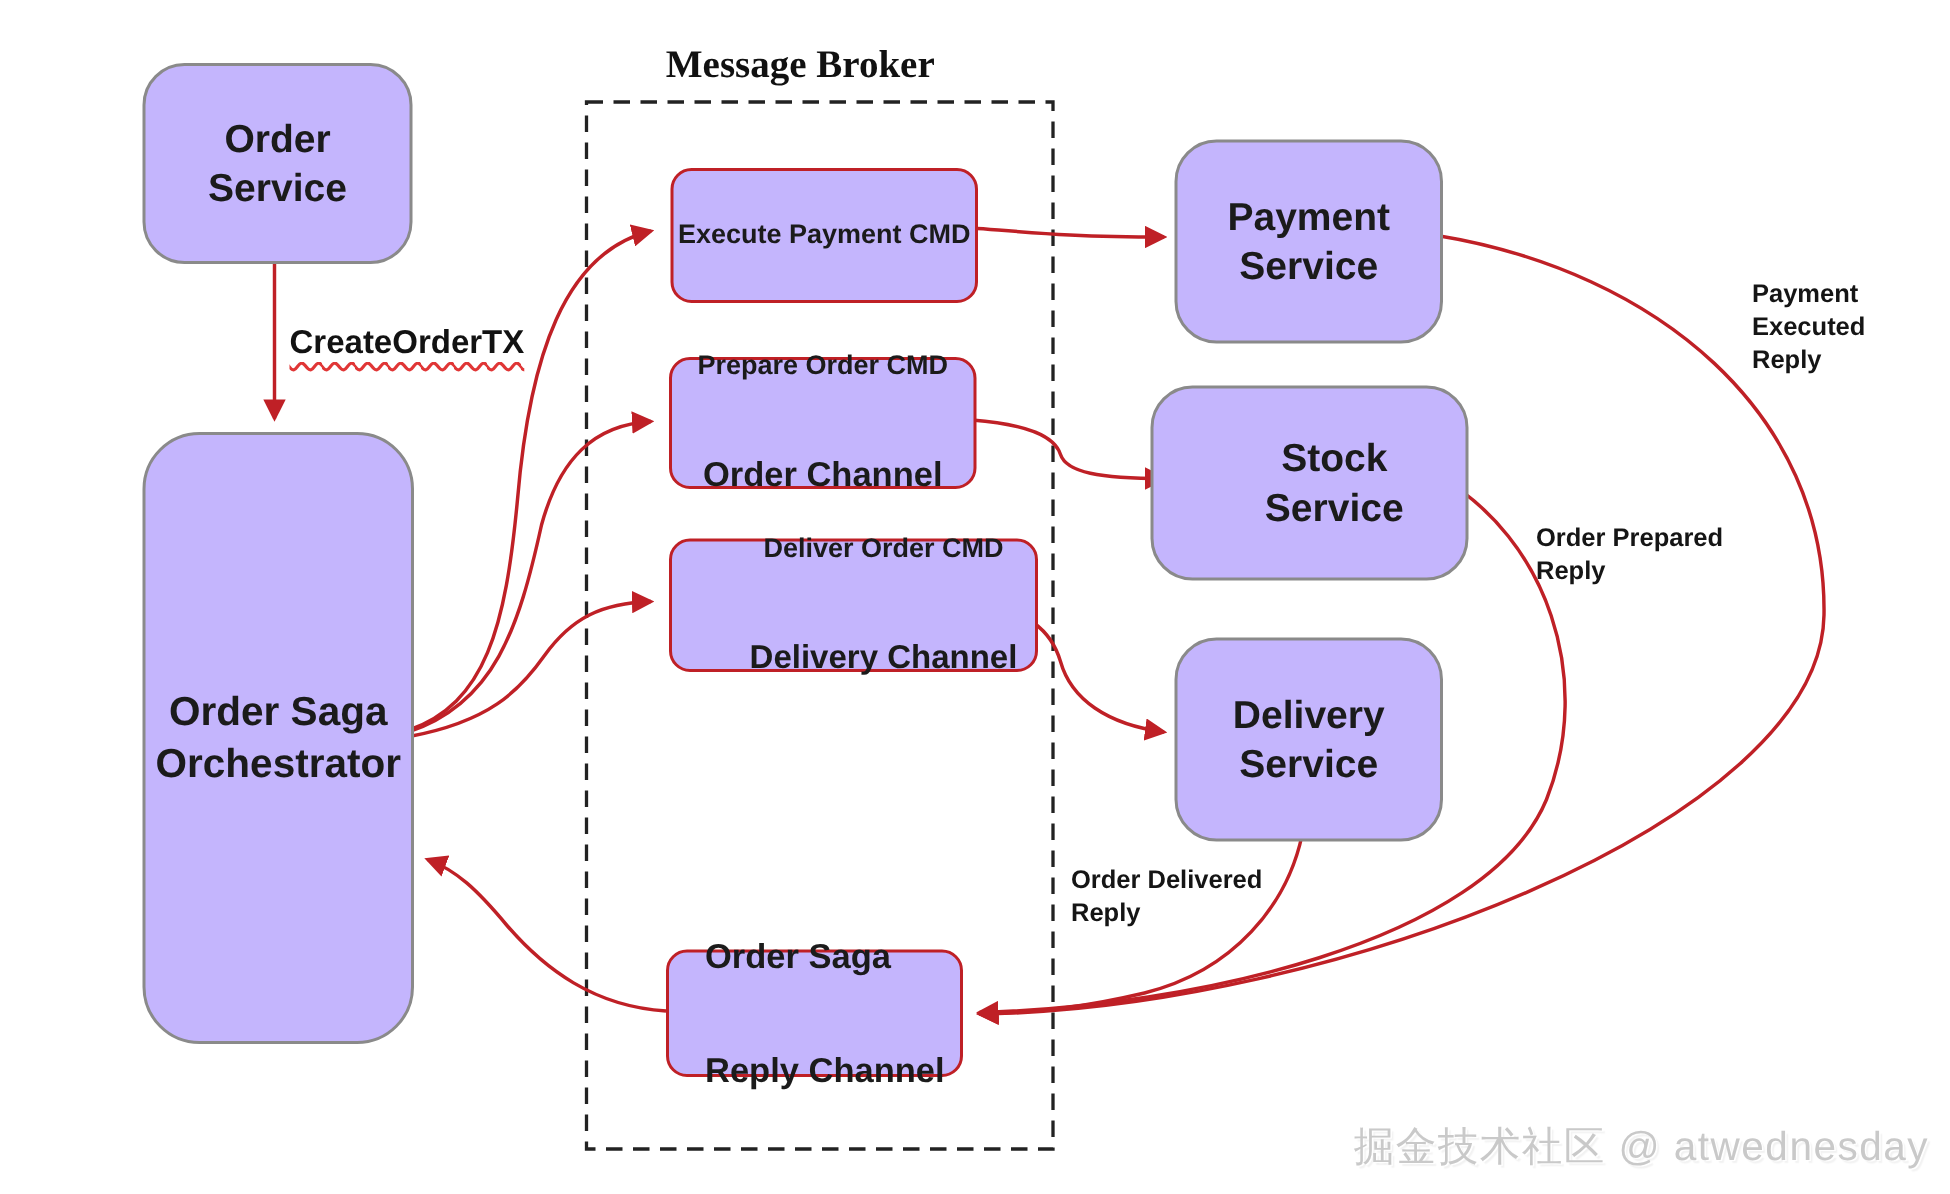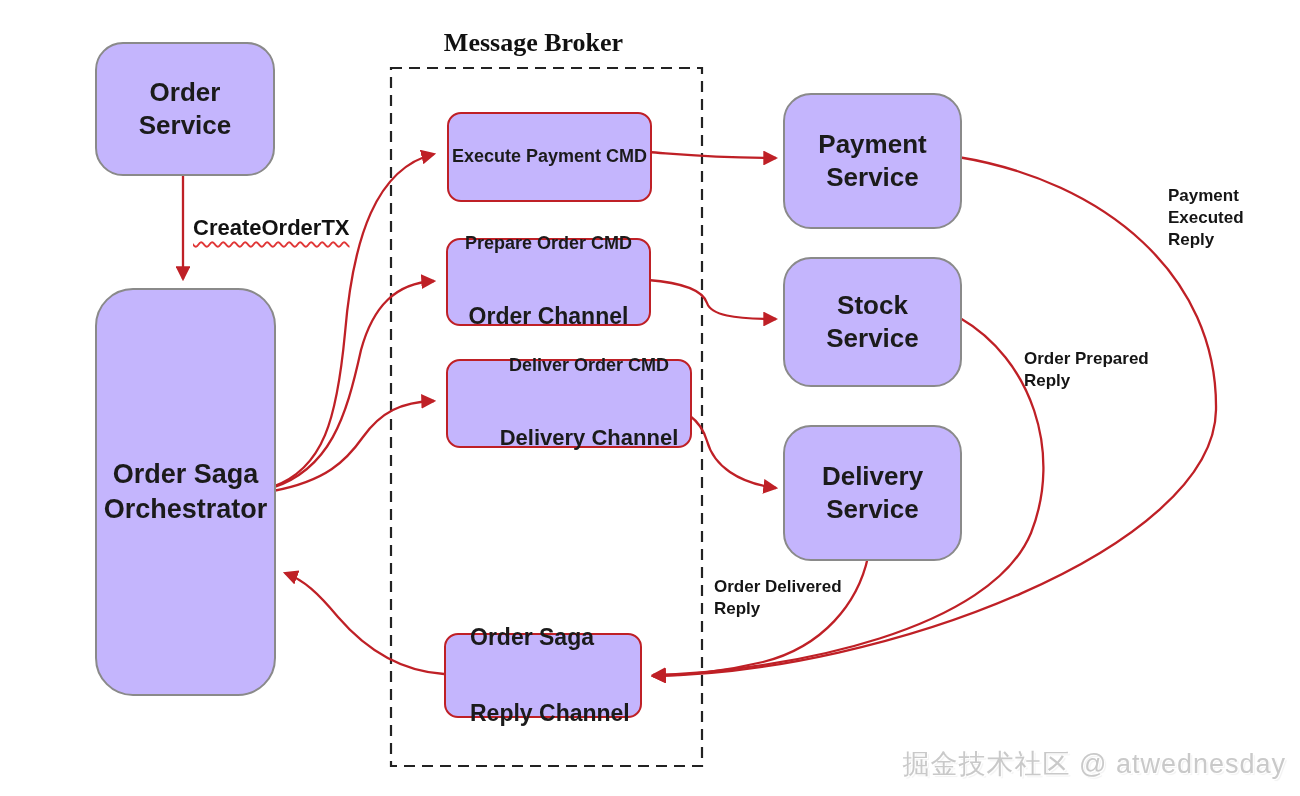--- a/index.html
+++ b/index.html
@@ -104,21 +104,21 @@
   <div class="node channel reply-node" style="left:444px;top:633px;width:198px;height:85px;">
     <span class="l1">Order Saga</span>
     <span class="l2">Reply Channel</span>
   </div>
 
   <div class="node service" style="left:783px;top:93px;width:175px;height:132px;">
     <span class="l1">Payment</span>
     <span class="l2">Service</span>
   </div>
 
-  <div class="node service" style="left:783px;top:257px;width:175px;height:126px;">
+  <div class="node service" style="left:767px;top:257px;width:175px;height:126px;padding-left:33px;">
     <span class="l1">Stock</span>
     <span class="l2">Service</span>
   </div>
 
   <div class="node service" style="left:783px;top:425px;width:175px;height:132px;">
     <span class="l1">Delivery</span>
     <span class="l2">Service</span>
   </div>
 
   <div class="tx-label" style="left:193px;top:215px;">CreateOrderTX</div>

